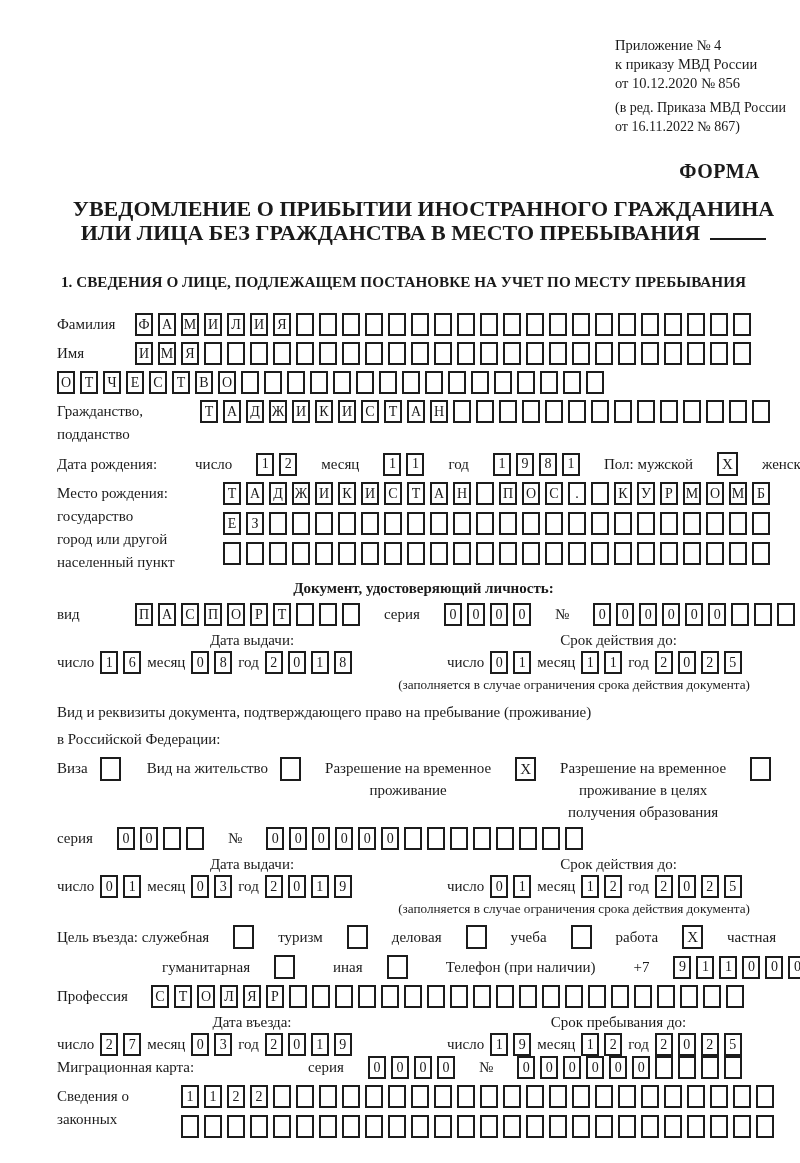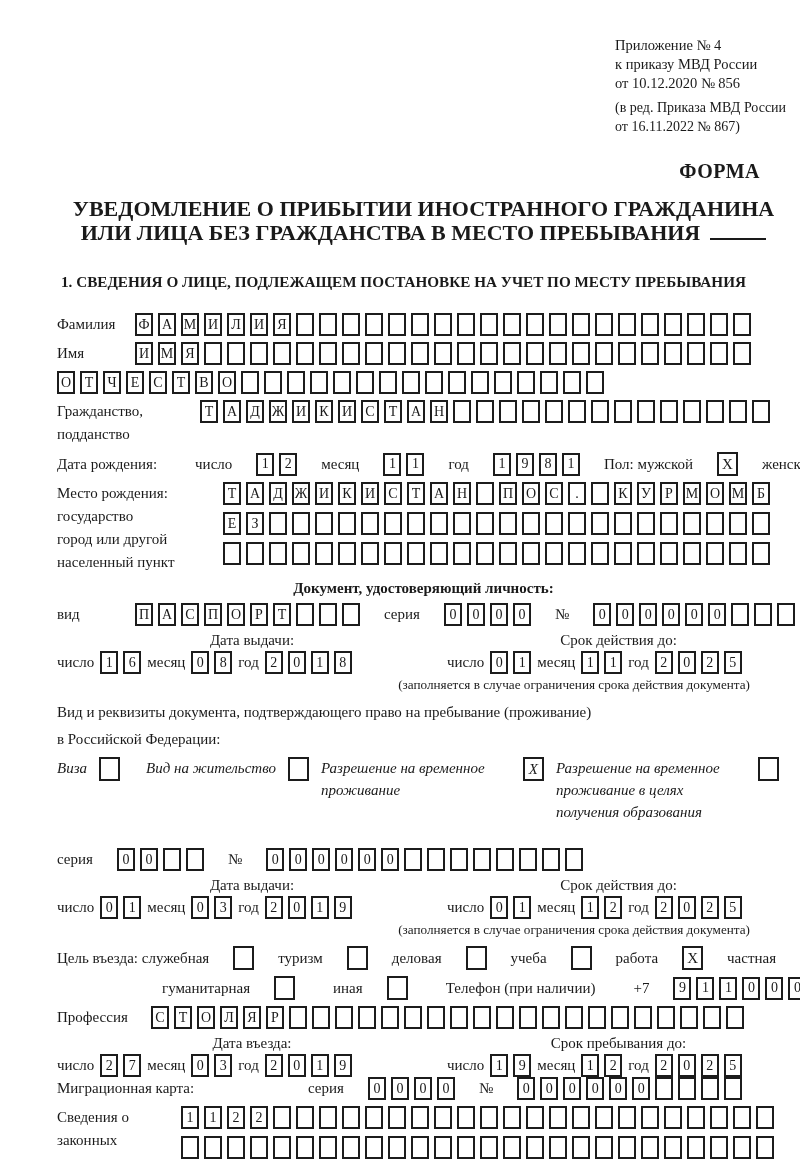--- a/index.html
+++ b/index.html
@@ -35,22 +35,22 @@
   .centerb{text-align:center;font-weight:bold;margin:4px 0 6px 0;}
   .dhead{display:flex;}
   .dhead .h1{width:390px;flex:0 0 390px;text-align:center;}
   .dhead .h2{flex:1;text-align:center;}
   .dline{display:flex;margin-top:2px;}
   .dg{display:flex;align-items:center;gap:6px;}
   .dg.left{width:390px;flex:0 0 390px;}
   .dg.right{flex:1;}
   .note{text-align:right;font-size:13.2px;margin:3px 40px 8px 0;}
   .plain{line-height:23px;margin-top:4px;}
-  .chkrow{align-items:flex-start;gap:12px;margin-top:6px;margin-bottom:25px;font-style:italic;}
-  .mlabel{width:190px;flex:0 0 190px;}
+  .chkrow{align-items:flex-start;gap:12px;margin-top:6px;margin-bottom:4px;}
+  .mlabel{text-align:center;width:190px;flex:0 0 190px;}
   .mlabel div{line-height:22px;}
   .ml105{margin-left:105px;}
   .ml14{margin-left:14px;}
 </style>
 </head>
 <body>
 
 <div class="page">
 
   <div class="appendix">

